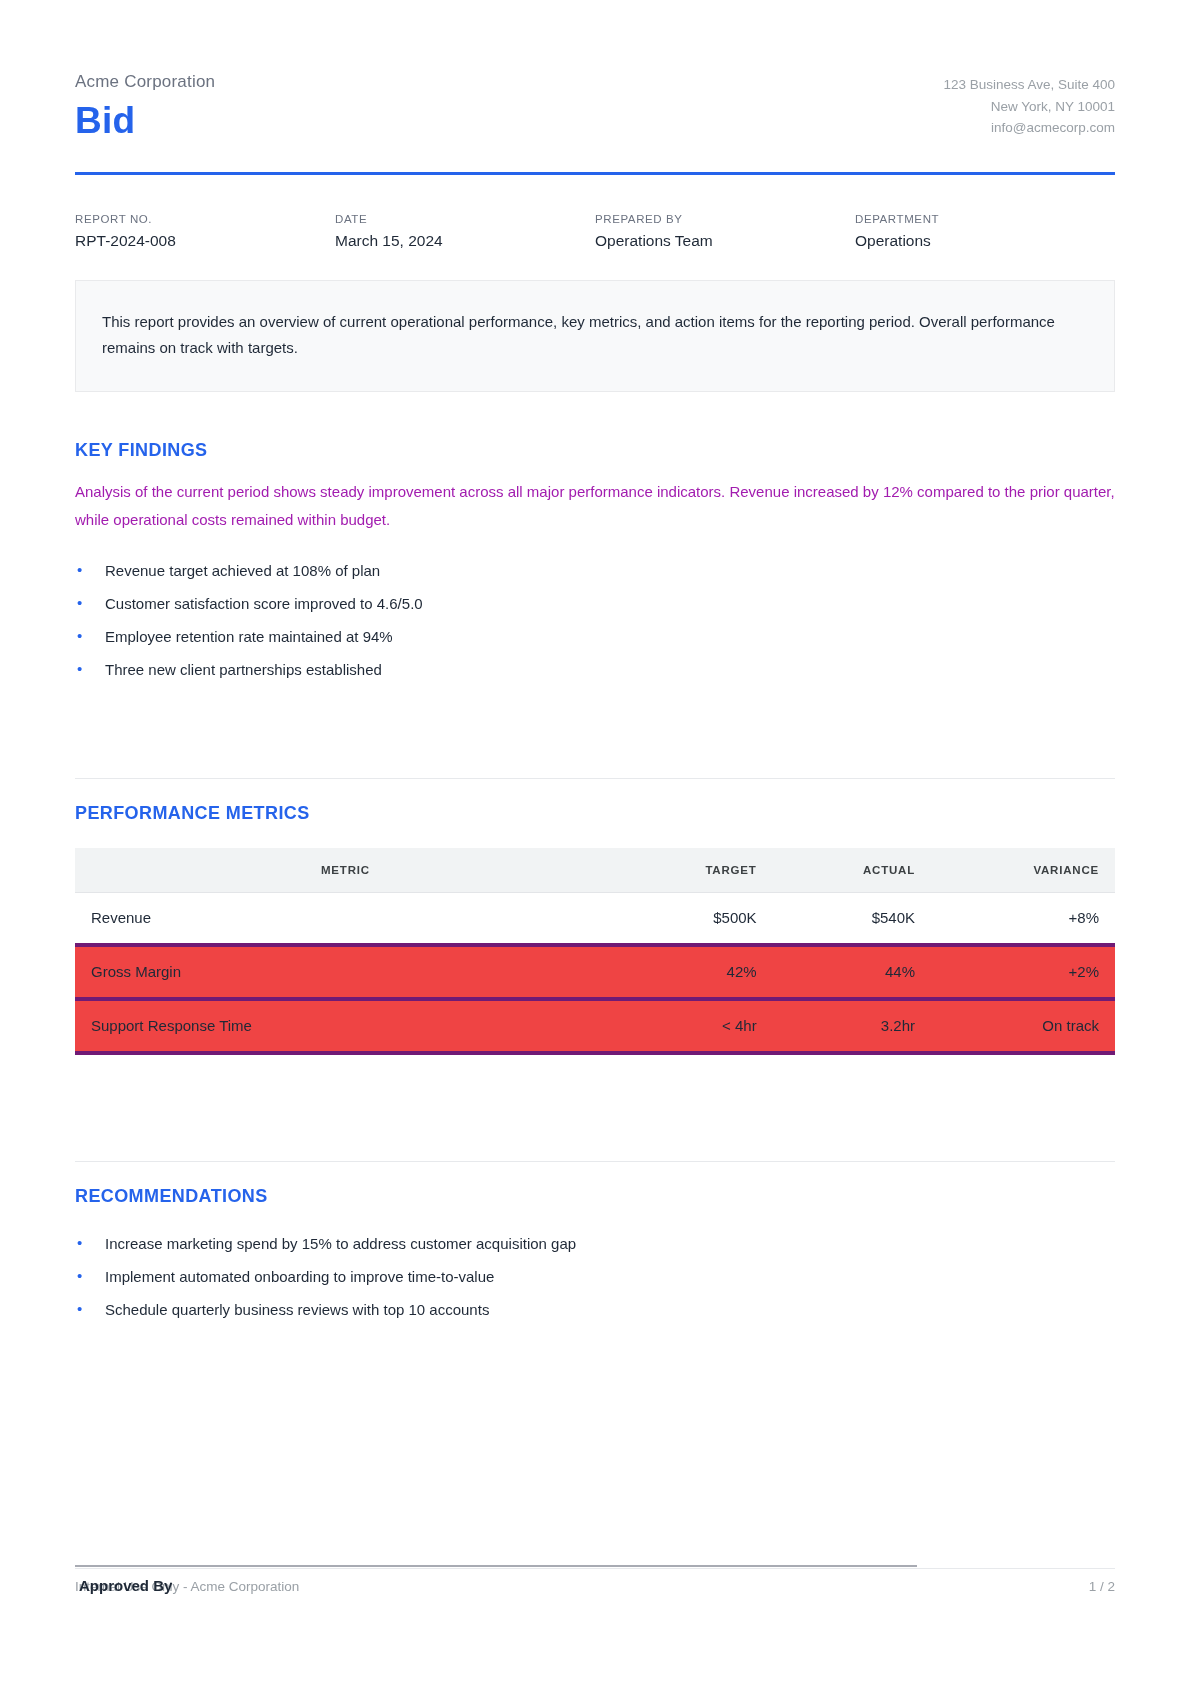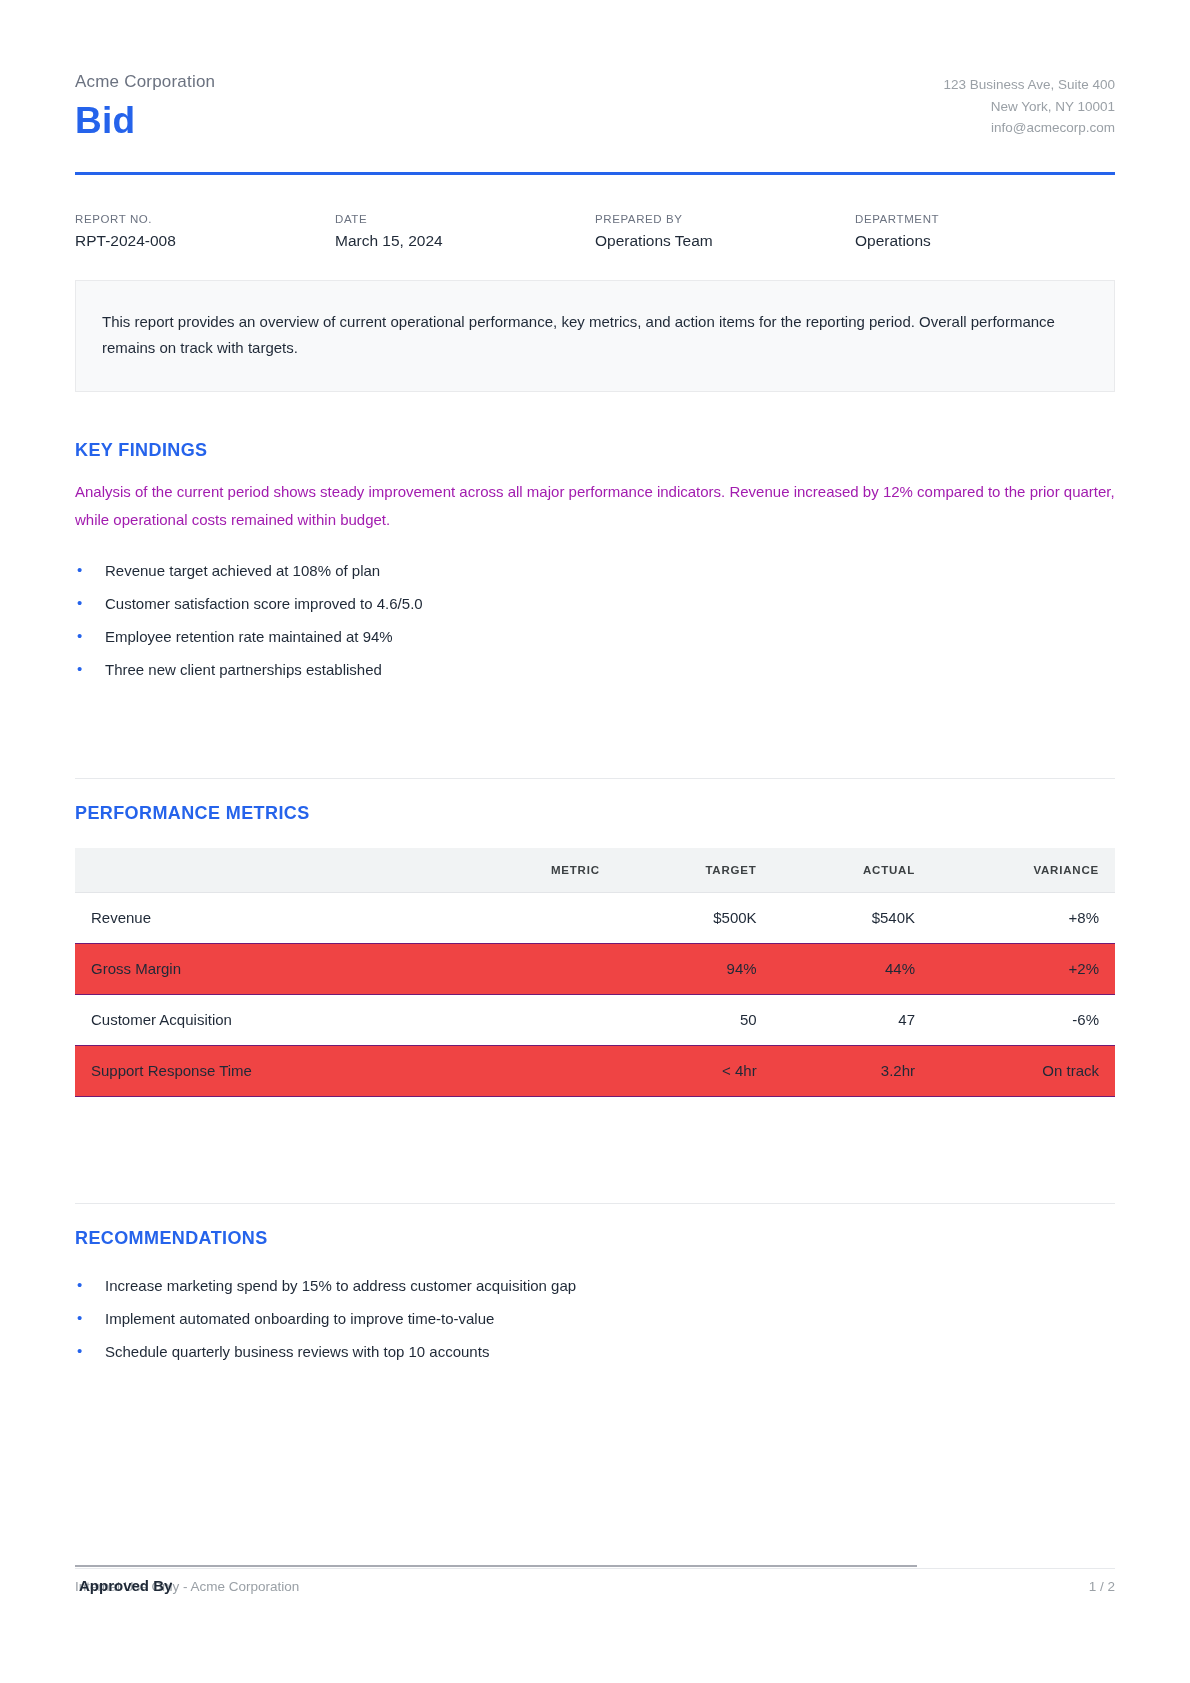--- a/index.html
+++ b/index.html
@@ -55,25 +55,25 @@
   .after-divider-heading { margin-top: 24px; }
   
   table.metrics-table { width: 100%; border-collapse: collapse; margin-top: 24px; }
   table.metrics-table th {
     background: #f1f3f4;
     font-size: 11.5px; font-weight: bold; letter-spacing: 0.8px;
     color: #3c4043; text-transform: uppercase;
     padding: 16px 16px; text-align: right;
     border-bottom: 1px solid #e3e5e8;
   }
-  table.metrics-table th.col-metric { text-align: right; width: 52%; }
+  table.metrics-table th.col-metric { text-align: center; width: 52%; }
   table.metrics-table td {
     font-size: 15px; color: #1f2937;
     padding: 16.5px 16px; text-align: right;
-    border-bottom: 1px solid #701a75;
+    border-bottom: 4px solid #701a75;
   }
   table.metrics-table td.cell-metric { text-align: left; }
   table.metrics-table tr.row-alt td { background: #ef4444; }
   
   .footer-zone { position: absolute; left: 75px; right: 75px; top: 1565px; height: 60px; }
   .footer-topline { position: absolute; left: 0; right: 0; top: 3px; border-top: 1px solid #e7e9ec; }
   .signature-line { position: absolute; left: 0; top: 0; width: 81%; border-top: 2.5px solid #a8abb3; }
   .footer-notice { position: absolute; left: 0; top: 14px; font-size: 13.5px; color: #9aa0a6; }
   .approved-by { position: absolute; left: 4px; top: 12px; font-size: 15px; font-weight: bold; color: #1f2937; }
   .page-number { position: absolute; right: 0; top: 14px; font-size: 13.5px; color: #9aa0a6; }
@@ -139,29 +139,23 @@
     </thead>
     <tbody>
       <tr>
         <td class="cell-metric">Revenue</td>
         <td>$500K</td>
         <td>$540K</td>
         <td>+8%</td>
       </tr>
       <tr class="row-alt">
         <td class="cell-metric">Gross Margin</td>
-        <td>94%</td>
+        <td>42%</td>
         <td>44%</td>
         <td>+2%</td>
-      </tr>
-      <tr>
-        <td class="cell-metric">Customer Acquisition</td>
-        <td>50</td>
-        <td>47</td>
-        <td>-6%</td>
       </tr>
       <tr class="row-alt">
         <td class="cell-metric">Support Response Time</td>
         <td>&lt; 4hr</td>
         <td>3.2hr</td>
         <td>On track</td>
       </tr>
     </tbody>
   </table>
 

